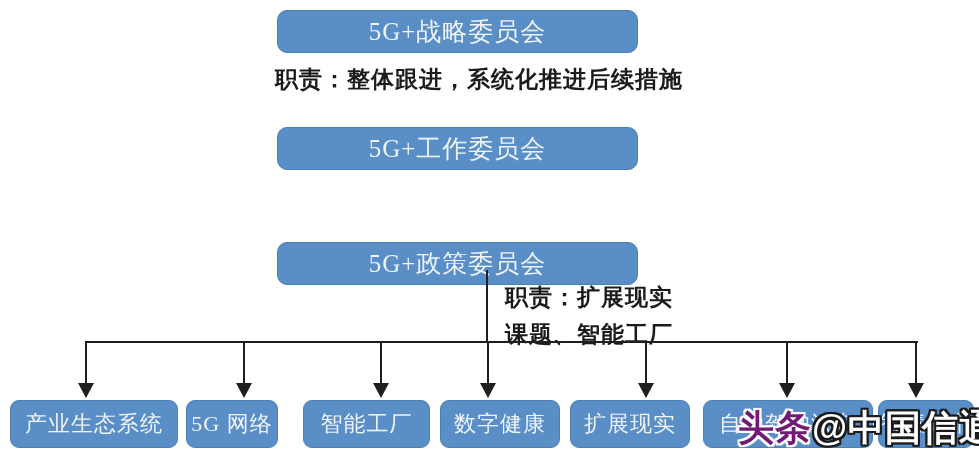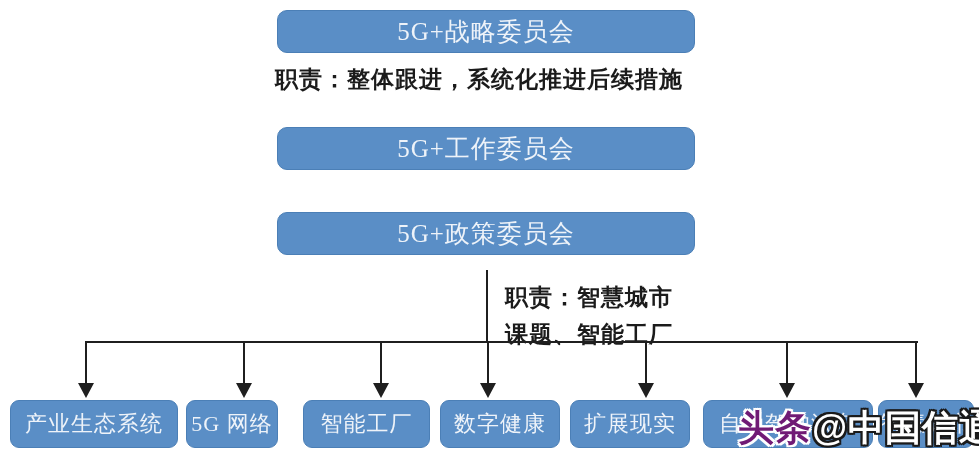--- a/index.html
+++ b/index.html
@@ -10,21 +10,21 @@
     --connector:#1f1f1f;
     --background:#ffffff;
   }
   html,body{margin:0;padding:0;background:#f4f4f4;}
   .canvas{
     position:relative;width:979px;height:456px;background:var(--background);
     font-family:"Liberation Serif","DejaVu Serif",serif;
     overflow:hidden;margin:0;
   }
   .cbox{
-    position:absolute;left:277px;width:418px;height:43px;
+    position:absolute;left:277px;width:361px;height:43px;
     background:var(--node-fill);
     border:1px solid var(--node-border);
     border-radius:10px;box-sizing:border-box;
     display:flex;align-items:center;justify-content:center;
   }
   .cbox span{color:var(--node-text);font-size:25px;letter-spacing:1px;}
   .duty{
     position:absolute;color:var(--duty-text);font-weight:700;font-size:23px;
     letter-spacing:1px;white-space:nowrap;
   }
@@ -67,28 +67,28 @@
 
   <div class="cbox" style="top:10px;">
     <span>5G+战略委员会</span>
   </div>
   <div class="duty duty-center" style="left:275px;top:64px;width:400px;text-align:right;">职责：整体跟进，系统化推进后续措施</div>
 
   <div class="cbox" style="top:118px;margin-top:9px;">
     <span>5G+工作委员会</span>
   </div>
 
-  <div class="cbox" style="top:212px;">
+  <div class="cbox" style="top:242px;">
     <span>5G+政策委员会</span>
   </div>
 
   <div class="line" style="left:486px;top:270px;width:2px;height:72px;"></div>
 
   <div class="duty" style="left:505px;top:282px;">
-    <div>职责：智慧城市</div>
+    <div>职责：扩展现实</div>
     <div style="margin-top:6px;">课题、智能工厂</div>
   </div>
 
   <div class="line" style="left:86px;top:341px;width:832px;height:2px;"></div>
 
   <div class="arrow-shaft" style="left:85px;top:341px;height:44px;"></div>
   <div class="arrow-head" style="left:78px;top:383px;"></div>
 
   <div class="arrow-shaft" style="left:243px;top:341px;height:44px;"></div>
   <div class="arrow-head" style="left:236px;top:383px;"></div>

